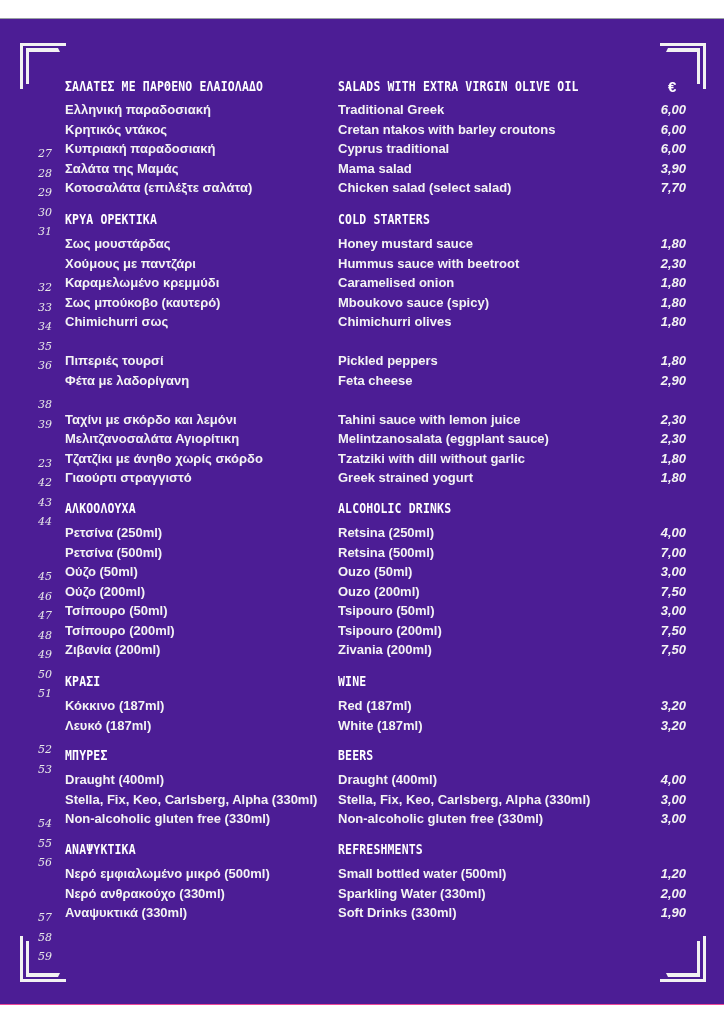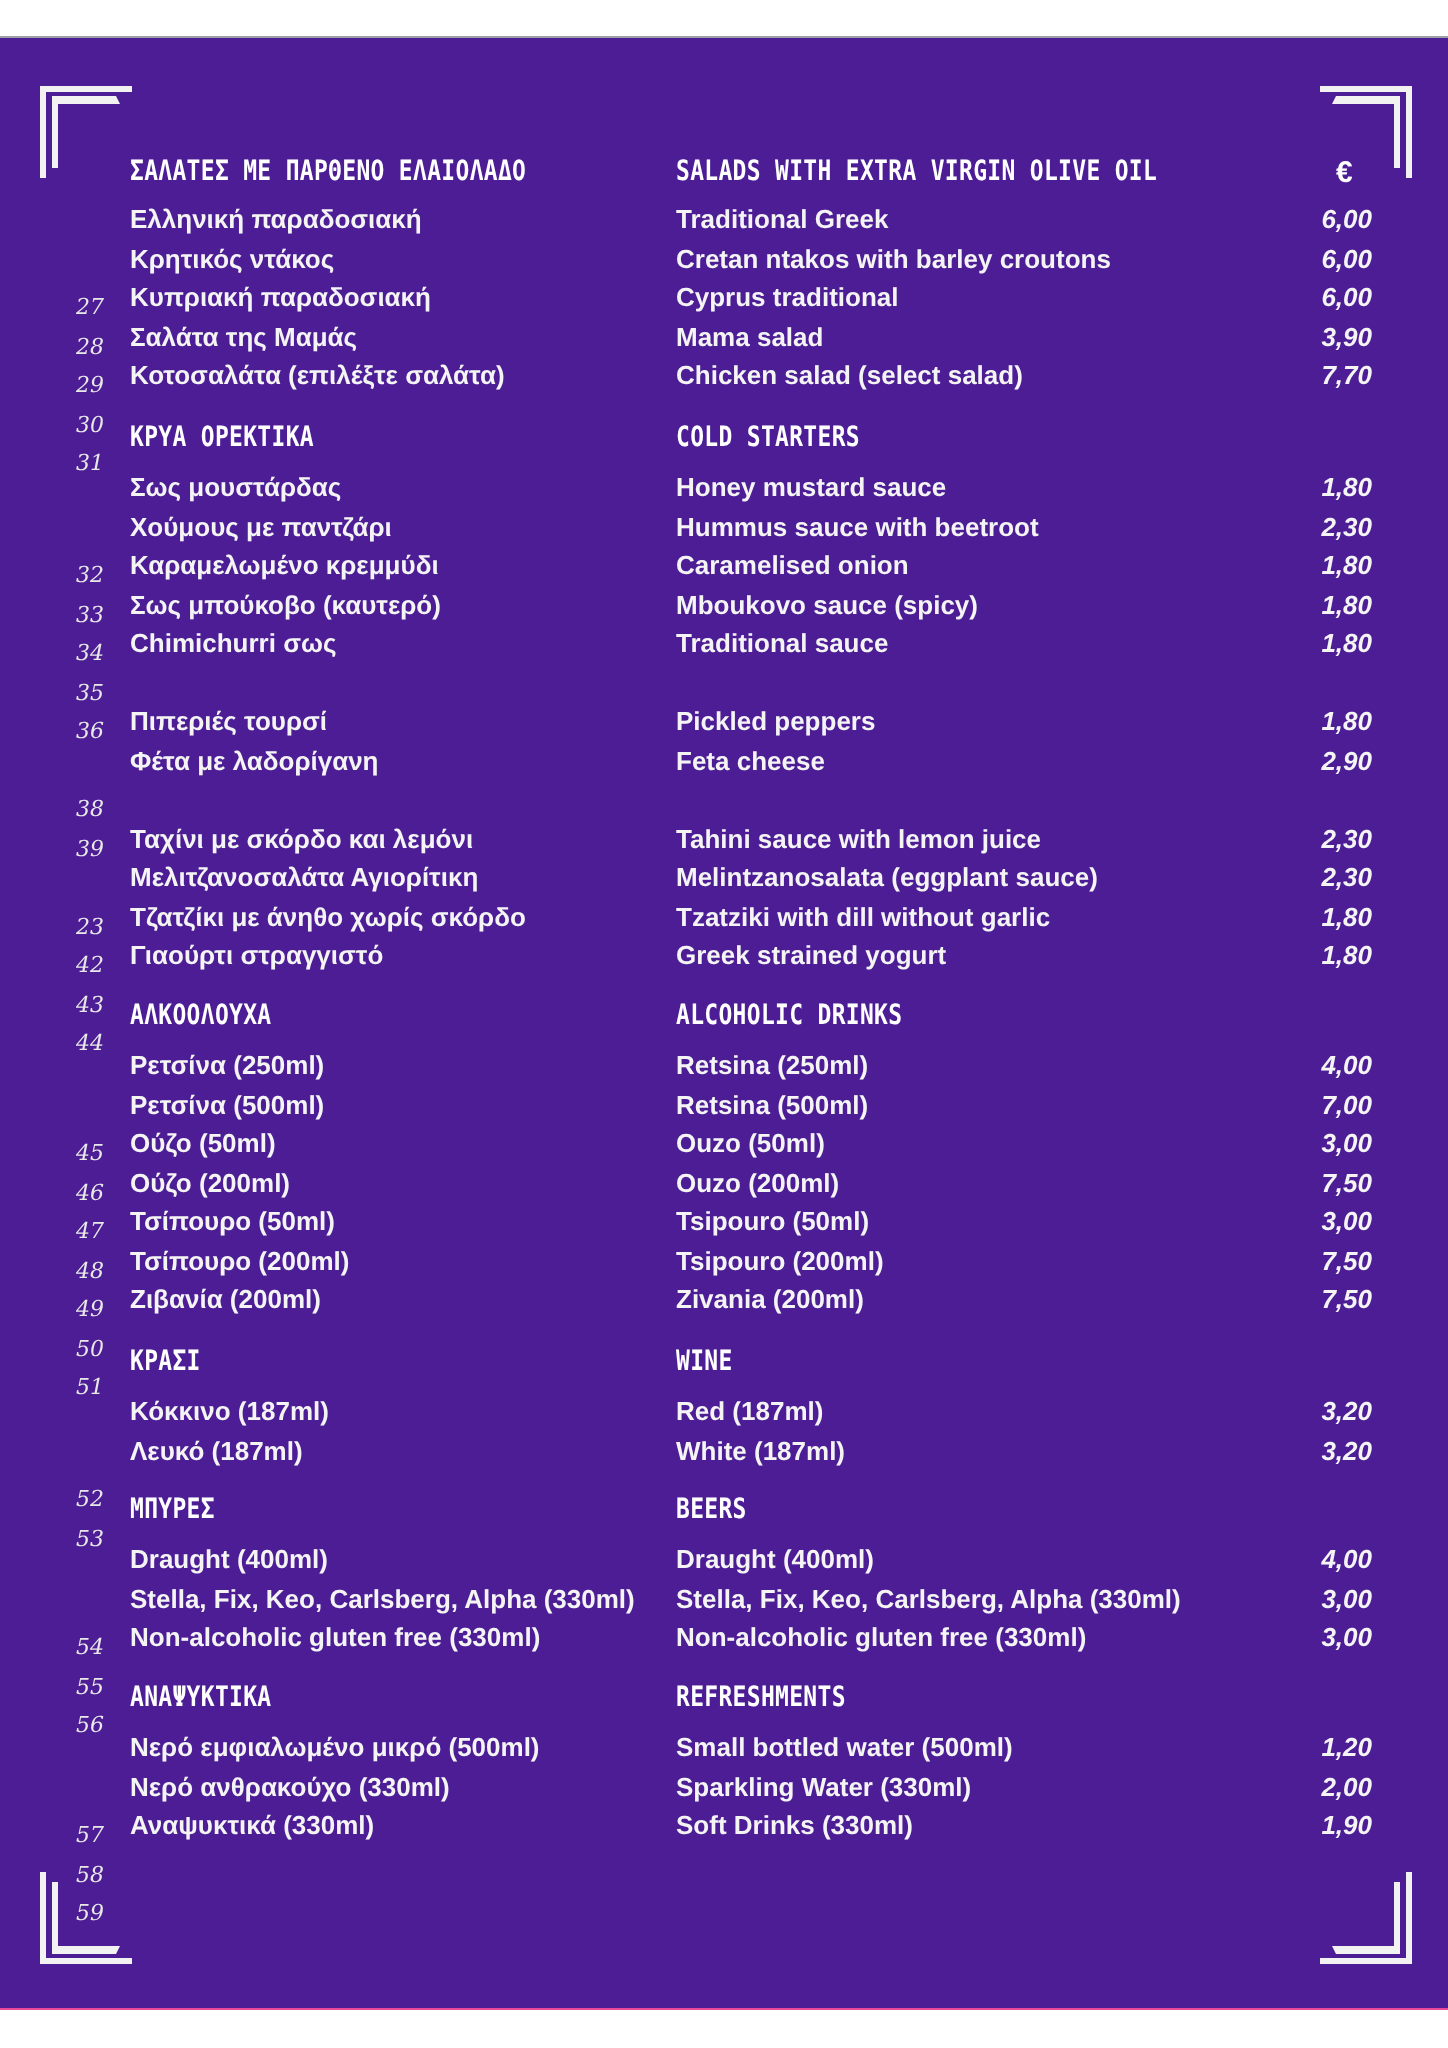--- a/index.html
+++ b/index.html
@@ -141,21 +141,21 @@
     </div>
   <div class="row" style="top:275.5px">
       <span class="num">35</span>
       <span class="gr">Σως μπούκοβο (καυτερό)</span>
       <span class="en">Mboukovo sauce (spicy)</span>
       <span class="pr">1,80</span>
     </div>
   <div class="row" style="top:295px">
       <span class="num">36</span>
       <span class="gr">Chimichurri σως</span>
-      <span class="en">Traditional sauce</span>
+      <span class="en">Chimichurri olives</span>
       <span class="pr">1,80</span>
     </div>
   <div class="row" style="top:334px">
       <span class="num">38</span>
       <span class="gr">Πιπεριές τουρσί</span>
       <span class="en">Pickled peppers</span>
       <span class="pr">1,80</span>
     </div>
   <div class="row" style="top:353.5px">
       <span class="num">39</span>

